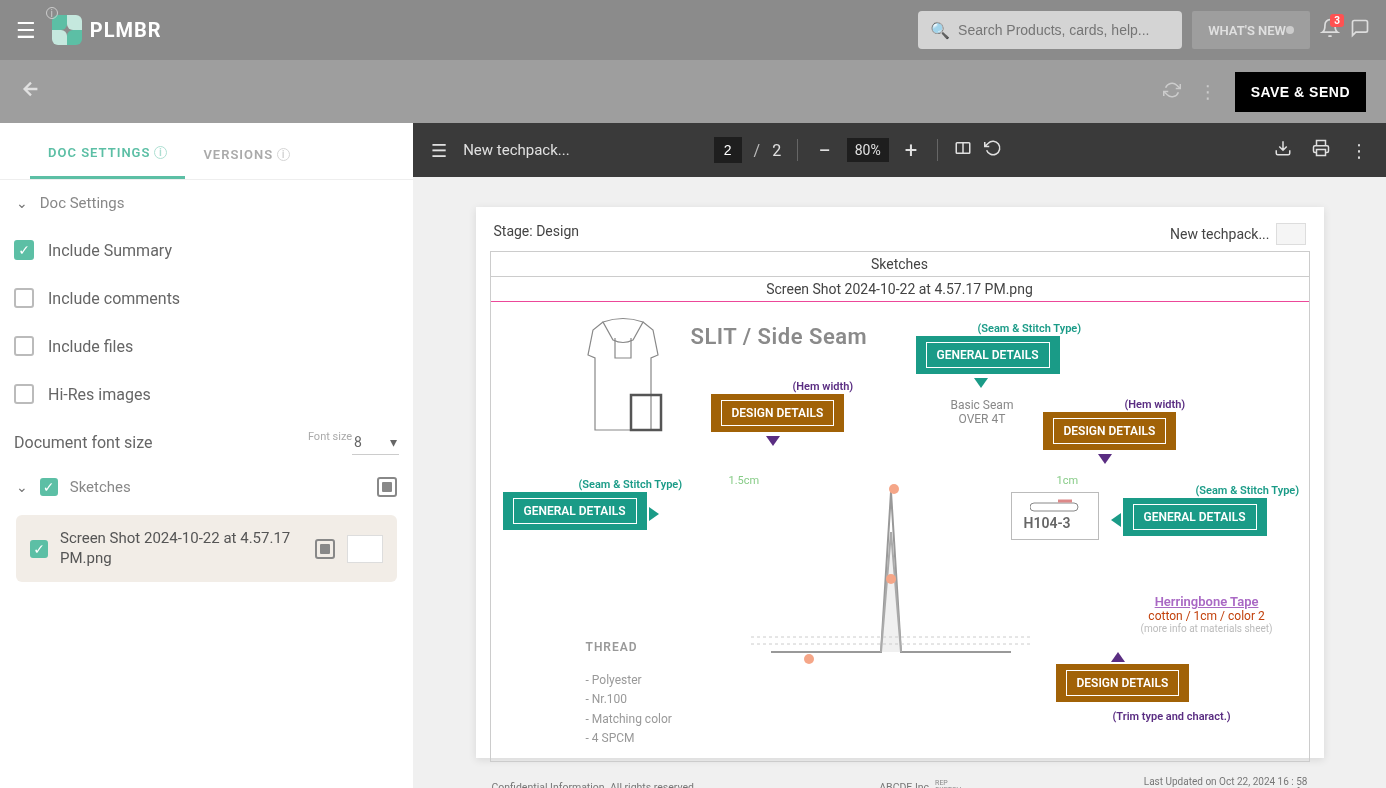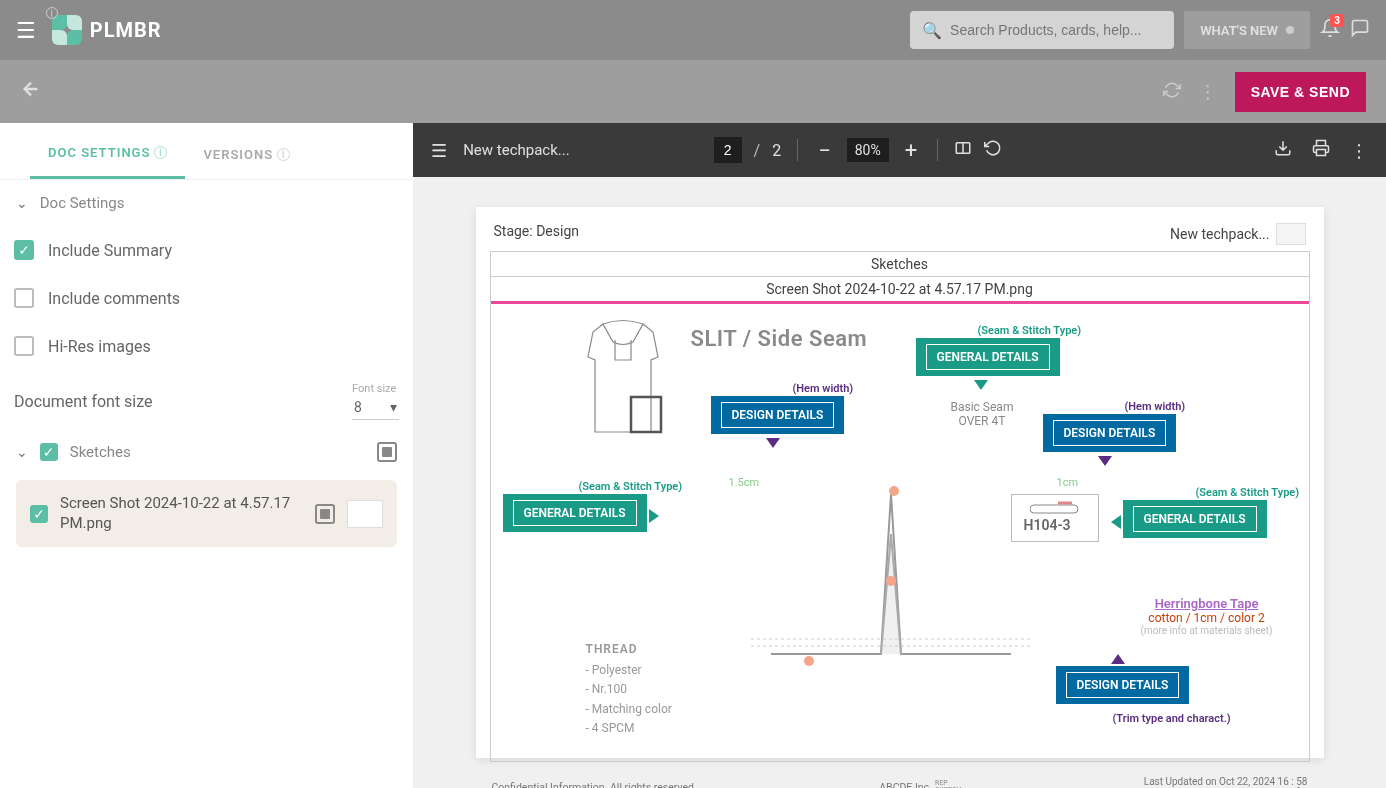--- a/index.html
+++ b/index.html
@@ -14,50 +14,50 @@
 .logo-petal { width: 15px; height: 15px; background: #5cbfa5; border-radius: 40% 0; }
 .logo-petal:nth-child(2){ transform: rotate(90deg); background:#c5e8de;}
 .logo-petal:nth-child(3){ transform: rotate(-90deg); background:#c5e8de;}
 .logo-petal:nth-child(4){ transform: rotate(180deg);}
 .logo-text { color: #fff; font-weight: 700; font-size: 20px; letter-spacing: 1px; }
 .trial-text { color: #e8e8e8; font-size: 14px; margin-left: 20px; }
 .upgrade { color: #ff6b9d; }
 .header-right { margin-left: auto; display: flex; align-items: center; gap: 10px; }
 .search-box { width: 264px; height: 38px; background: #d4d4d4; border-radius: 4px; display: flex; align-items: center; padding: 0 12px; gap: 8px; }
 .search-box input { border: none; background: transparent; outline: none; flex: 1; font-size: 14px; color: #555; }
-.whats-new { height: 38px; padding: 0 16px; background: #9e9e9e; color: #e0e0e0; font-size: 13px; font-weight: 600; display: flex; align-items: center; gap: 8px; border-radius: 2px; }
+.whats-new { height: 38px; padding: 0 16px; background: #9e9e9e; color: #e0e0e0; font-size: 13px; font-weight: 600; display: flex; align-items: center; border-radius: 2px; }
 .whats-new-dot { width: 8px; height: 8px; background: #ccc; border-radius: 50%; }
 .notif { position: relative; color: #ddd; font-size: 20px; cursor: pointer; }
 .notif-badge { position: absolute; top: -4px; right: -4px; background: #ff5252; color: #fff; font-size: 10px; font-weight: bold; padding: 1px 4px; border-radius: 3px; }
 .chat-icon { color: #ddd; font-size: 20px; cursor: pointer; }
 
 
 .sub-header { height: 63px; background: #9e9e9e; display: flex; align-items: center; padding: 0 20px; gap: 12px; }
 .back-arrow { color: #e0e0e0; font-size: 22px; cursor: pointer; }
 .sub-right { margin-left: auto; display: flex; align-items: center; gap: 18px; }
 .sync-icon, .kebab { color: #ccc; font-size: 18px; cursor: pointer; }
-.save-send { background: #be185d; color: #fff; font-weight: 700; font-size: 14px; padding: 12px 16px; border: none; cursor: pointer; letter-spacing: 0.5px; }
+.save-send { background: #000000; color: #fff; font-weight: 700; font-size: 14px; padding: 12px 16px; border: none; cursor: pointer; letter-spacing: 0.5px; }
 
 
 .main { display: flex; height: 665px; }
 
 
 .left-panel { width: 413px; background: #fff; overflow-y: auto; }
 .tabs { display: flex; border-bottom: 1px solid #eee; padding: 0 30px; }
 .tab { padding: 22px 18px 16px; font-size: 13px; font-weight: 600; letter-spacing: 1px; color: #aaa; cursor: pointer; position: relative; display:flex; align-items:center; gap:4px;}
 .tab.active { color: #5cbfa5; border-bottom: 3px solid #5cbfa5; }
 .info-icon { font-size: 11px; border: 1px solid currentColor; border-radius: 50%; width: 13px; height: 13px; display: inline-flex; align-items: center; justify-content: center; opacity:0.5;}
 .section-toggle { display: flex; align-items: center; gap: 12px; padding: 14px 16px; font-size: 15px; color: #888; cursor: pointer; }
 .chev { font-size: 14px; color: #777; }
 .checkbox-row { display: flex; align-items: center; gap: 14px; padding: 14px 14px; font-size: 16px; color: #666; }
 .chk { width: 20px; height: 20px; border: 2px solid #bbb; border-radius: 3px; display: flex; align-items: center; justify-content: center; cursor:pointer; flex-shrink:0;}
 .chk.checked { background: #5cbfa5; border-color: #5cbfa5; color: #fff; font-size: 14px; }
 .font-row { display: flex; align-items: center; justify-content: space-between; padding: 12px 14px 12px 14px; }
 .font-label { font-size: 16px; color: #666; }
-.font-select-wrap { display:flex; flex-direction:column; align-items:flex-start;margin-left:29px;}
+.font-select-wrap { display:flex; align-items:flex-start;margin-left:29px;}
 .font-small { font-size: 11px; color:#aaa;}
 .font-select { display:flex; align-items:center; gap:28px; border-bottom:1px solid #ccc; padding:4px 2px; font-size:14px; color:#666; cursor:pointer;}
 .sketch-section { padding: 10px 16px; }
 .sketch-head { display: flex; align-items: center; gap: 12px; }
 .sketch-head .chk { width:18px; height:18px;}
 .sketch-title { font-size: 15px; color: #888; flex:1;}
 .page-icon { width: 20px; height: 20px; border: 2px solid #888; border-radius: 3px; display:flex; align-items:center; justify-content:center;}
 .page-icon-inner { width:10px; height:10px; background:#888; border-radius:1px;}
 .file-item { background: #f2ede7; border-radius: 6px; padding: 14px 14px; margin-top: 18px; display: flex; align-items: center; gap: 12px; }
 .file-item .chk { width:18px; height:18px;}
@@ -79,47 +79,47 @@
 
 
 .doc-wrap { flex: 1; overflow: auto; padding: 30px 0; display: flex; justify-content: center; }
 .doc-page { width: 848px; background: #fff; box-shadow: 0 2px 8px rgba(0,0,0,0.1); padding: 14px; position: relative; }
 .doc-head { display: flex; justify-content: space-between; font-size: 14px; color: #444; padding: 2px 4px 6px; }
 .doc-head-right { display:flex; align-items:center; gap:6px;}
 .mini-thumb { width:30px; height:22px; background:#f5f5f5; border:1px solid #ddd;}
 .sketch-box { border: 1px solid #ccc; }
 .sketch-caption { text-align: center; font-size: 14px; color: #444; padding: 4px 0; border-bottom:1px solid #ccc;}
 .sketch-file { text-align: center; font-size: 14px; color: #444; padding: 4px 0;}
-.sketch-canvas { position: relative; height: 460px; border-top:3px solid #ec4899;}
+.sketch-canvas { position: relative; height: 460px; border-top:1px solid #ec4899;}
 
 .polo { position:absolute; left:82px; top:8px; width:100px; height:135px; }
 .polo svg { width:100%; height:100%; }
 .slit-title { position:absolute; left:200px; top:22px; font-size: 22px; font-weight:600; color:#8a8a8a; letter-spacing:0.5px;}
 
 .callout { position: absolute; padding: 6px 10px; font-size: 12px; font-weight: 600; color: #fff; }
 .callout.teal { background: #1a9b87; }
-.callout.purple { background: #0369a1; }
+.callout.purple { background: #a16207; }
 .callout-inner { border:1.5px solid #fff; padding:5px 10px; }
 .callout-label { position:absolute; font-size: 11px; font-weight:600;margin-left:40px; }
 .callout-label.teal { color:#1a9b87;}
 .callout-label.purple { color:#5a2d82;}
 .tri { position:absolute; width:0; height:0; }
 .tri.down { border-left:7px solid transparent; border-right:7px solid transparent; border-top:10px solid;}
 .tri.right { border-top:7px solid transparent; border-bottom:7px solid transparent; border-left:10px solid;}
 .tri.left { border-top:7px solid transparent; border-bottom:7px solid transparent; border-right:10px solid;}
 .tri.up { border-left:7px solid transparent; border-right:7px solid transparent; border-bottom:10px solid;}
 .tri.teal { color:#1a9b87;}
 .tri.purple { color:#5a2d82;}
 
 .tech-text { position:absolute; font-size:12px; color:#888; }
 .tech-text.small { font-size:11px;}
 .seam-diagram { position:absolute; }
 .code-box { position:absolute; border:1px solid #bbb; padding:22px 12px 8px; font-size:14px; font-weight:600; color:#666; background:#fff;}
 .thread-block { position:absolute; left:95px; top:336px; font-size:12px; color:#999; line-height:1.6;}
-.thread-block .th-title { font-weight:600; letter-spacing:1px; margin-bottom:2px;}
+.thread-block .th-title { font-weight:600; letter-spacing:1px; margin-bottom:14px;}
 .herr-text { position:absolute; right:36px; top:292px; text-align:center; font-size:12px; }
 .herr-title { color:#a968c4; font-weight:600; font-size:13px; text-decoration:underline;}
 .herr-sub { color:#c2410c;}
 .herr-note { color:#bbb; font-size:10px;}
 
 .doc-footer { display:flex; justify-content:space-between; align-items:center; font-size:10.5px; color:#777; padding: 14px 2px 2px;}
 .foot-mid { display:flex; gap:6px; align-items:center;}
 .rep-box { font-size:7px; line-height:1; color:#888;}
 .foot-right { text-align:right; font-size:10px;}
 
@@ -200,20 +200,24 @@
       <span>Doc Settings</span>
     </div>
 
     <div class="checkbox-row">
       <div class="chk checked">✓</div>
       <span>Include Summary</span>
     </div>
     <div class="checkbox-row">
       <div class="chk"></div>
       <span>Include comments</span>
+    </div>
+    <div class="checkbox-row">
+      <div class="chk"></div>
+      <span>Include files</span>
     </div>
     <div class="checkbox-row">
       <div class="chk"></div>
       <span>Hi-Res images</span>
     </div>
 
     <div class="font-row">
       <span class="font-label">Document font size</span>
       <div class="font-select-wrap">
         <span class="font-small">Font size</span>

